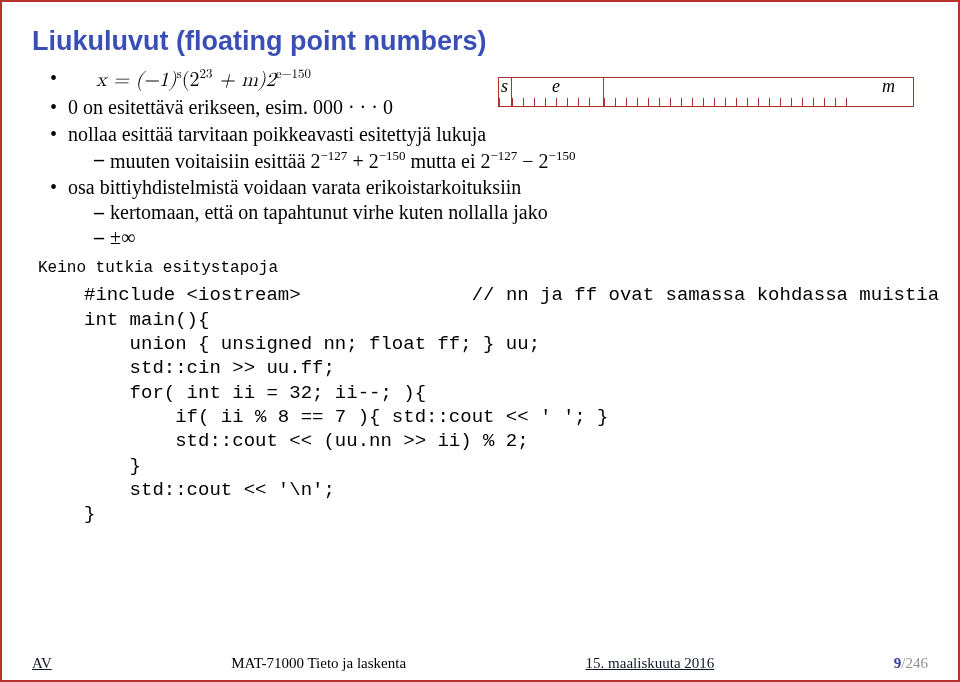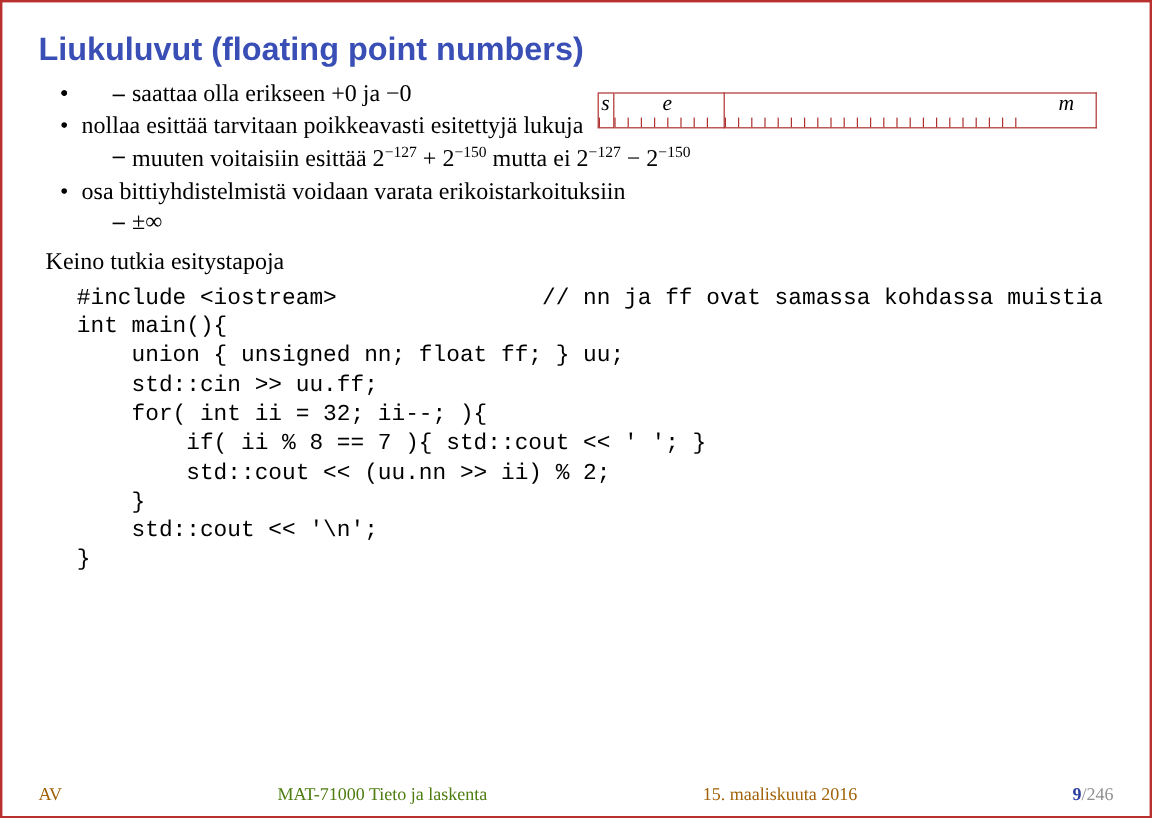--- a/index.html
+++ b/index.html
@@ -60,41 +60,41 @@
     font-size:18px;
     color:#000;
   }
   .seg.s { width:14px; }
   .seg.s .label { left:2px; }
   .seg.e { width:92px; }
   .seg.e .label { left:40px; }
   .seg.m { width:310px; }
   .seg.m .label { right:18px; }
 
-  .keino-head { font-size:20px; margin:10px 0 6px 6px; }
+  .keino-head { font-size:16px; margin:10px 0 6px 6px;font-family:Liberation Mono, monospace; }
   .codeblock {
     font-family:'Courier New',monospace;
     font-size:19px;
     white-space:pre;
-    margin-left:32px;
+    margin-left:52px;
     line-height:1.28;
   }
   .codeblock .comment { }
 
   .footer {
     position:absolute;
     bottom:8px;
     left:30px; right:30px;
     font-size:15px;
     display:flex;
     justify-content:space-between;
     align-items:baseline;
   }
-  .footer .grey { color:#a16207; }
-  .footer .blue { color:#4d7c0f; }
+  .footer .grey { color:#0f172a;text-decoration:underline; }
+  .footer .blue { color:#000000; }
   .footer .pagecount .cur { color:#2d3fa0; font-weight:bold; }
   .footer .pagecount .tot { color:#909090; }
 </style>
 </head>
 <body>
 
 <div class="slide">
 
   <h1 class="title">Liukuluvut (floating point numbers)</h1>
 
@@ -139,37 +139,39 @@
           <div class="tick"></div>
         <div class="tick"></div>
           <div class="tick"></div>
           <div class="tick"></div>
       </div>
     </div>
   </div>
 
   <ul class="top">
     <li>
+      <div class="mathline" style="margin-left:28px;margin-top:4px;">
+        <span class="math">x = (−1)</span><span class="sup math">s</span><span>(2</span><span class="sup">23</span><span class="math"> + m)2</span><span class="sup math">e−150</span>
+      </div>
     </li>
     <li>
-      <ul class="sub">
-        <li>saattaa olla erikseen +0 ja −0</li>
-      </ul>
+      <span>0 on esitettävä erikseen, esim. 000 · · · 0</span>
     </li>
     <li>
       <span>nollaa esittää tarvitaan poikkeavasti esitettyjä lukuja</span>
       <ul class="sub">
         <li>
           <span>muuten voitaisiin esittää 2</span><span class="sup">−127</span><span> + 2</span><span class="sup">−150</span><span> mutta ei 2</span><span class="sup">−127</span><span> − 2</span><span class="sup">−150</span>
         </li>
       </ul>
     </li>
     <li>
       <span>osa bittiyhdistelmistä voidaan varata erikoistarkoituksiin</span>
       <ul class="sub">
+        <li>kertomaan, että on tapahtunut virhe kuten nollalla jako</li>
         <li>±∞</li>
       </ul>
     </li>
   </ul>
 
   <div class="keino-head">Keino tutkia esitystapoja</div>
 
   <div class="codeblock"><span>#include &lt;iostream&gt;</span>               <span class="comment">// nn ja ff ovat samassa kohdassa muistia</span>
 <span>int main(){</span>
 <span>    union { unsigned nn; float ff; } uu;</span>

